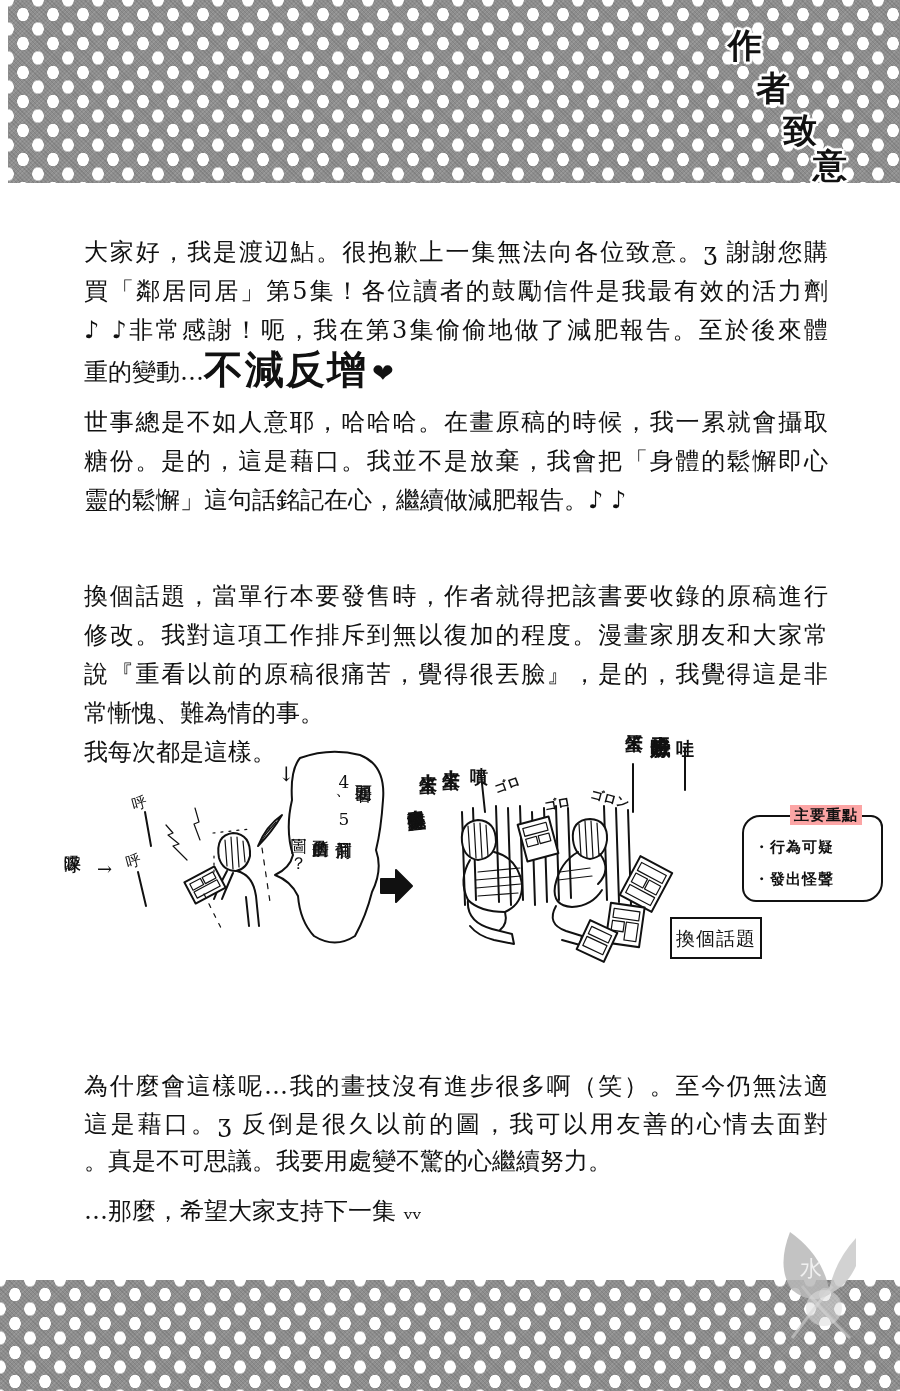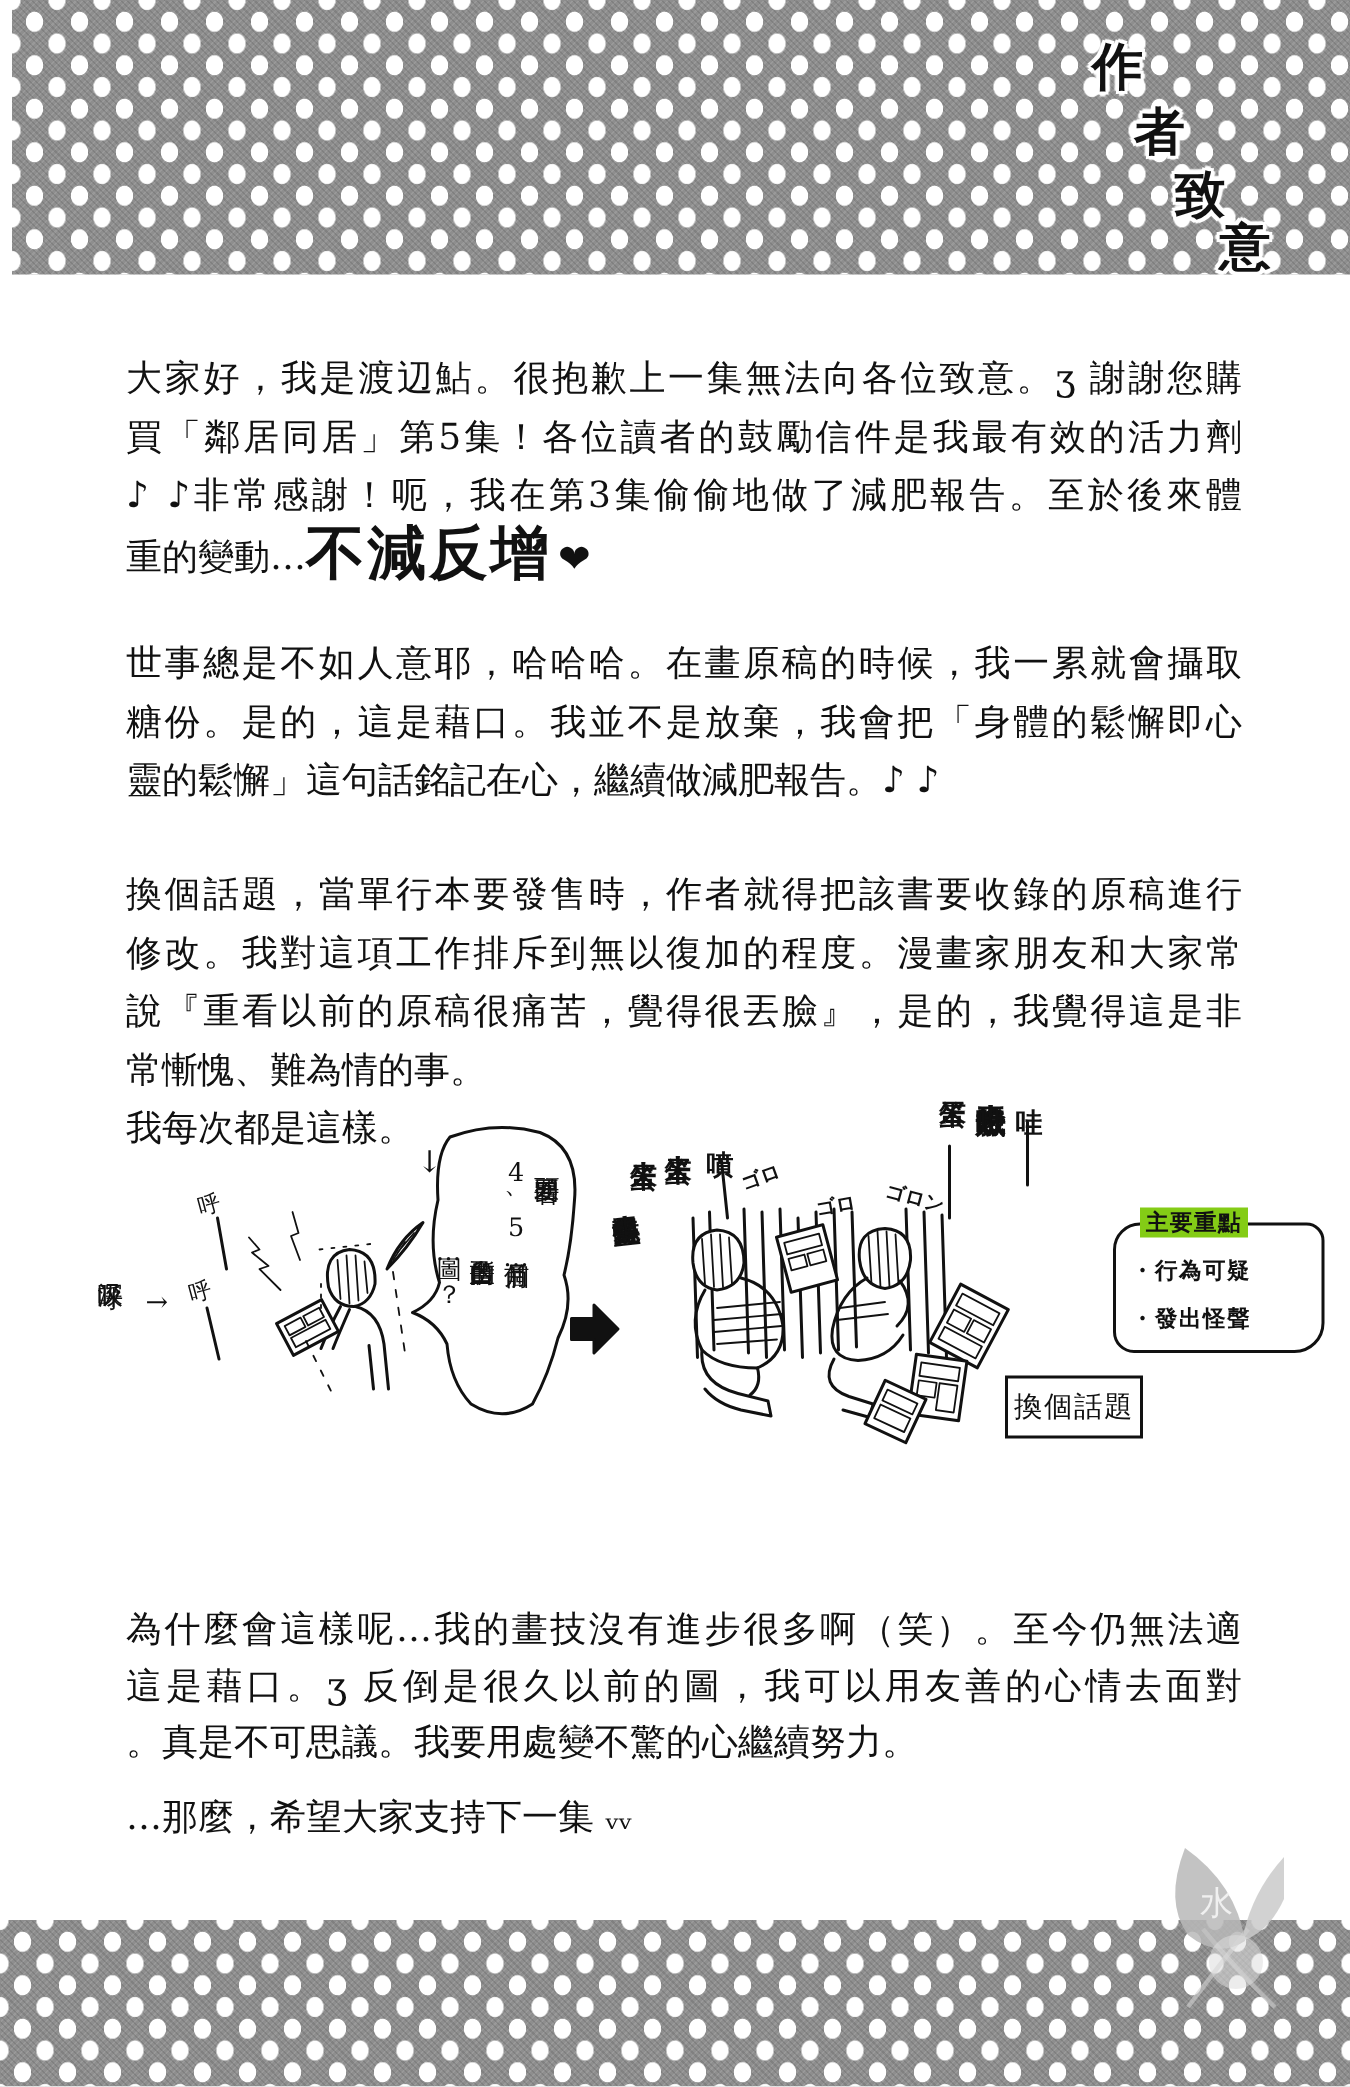--- a/index.html
+++ b/index.html
@@ -47,21 +47,21 @@
   .vtext { position:absolute; writing-mode:vertical-rl; text-orientation:upright; color:#111; }
   .shout { font-family:"DejaVu Sans", sans-serif; font-weight:bold; font-size:18px; line-height:20px; }
   .bubble-text { font-size:17px; line-height:20px; }
   .label { position:absolute; color:#111; }
 
   #keypoints {
     position:absolute; left:742px; top:815px; width:137px; height:83px;
     border:2px solid #111; border-radius:18px 12px 20px 14px;
   }
   #keypoints .kp-title {
-    position:absolute; top:-12px; left:16px; padding:0 4px; background:#84cc16;
+    position:absolute; top:-12px; left:46px; padding:0 4px; background:#fca5a5;
     font-size:15px; font-weight:bold; line-height:20px; letter-spacing:1px;
   }
   #keypoints .kp-item { position:absolute; left:10px; font-size:15px; font-weight:bold; line-height:20px; letter-spacing:1px; }
   #caption-box {
     position:absolute; left:670px; top:917px; width:88px; height:38px;
     border:2px solid #111; font-size:19px; line-height:38px; text-align:center; letter-spacing:1px;
   }
   #watermark { position:absolute; left:772px; top:1226px; }
 </style>
 </head>
@@ -79,21 +79,21 @@
 
 <div class="para" style="top:233px;">
   <div class="line full">大家好，我是渡辺鮎。很抱歉上一集無法向各位致意。ʒ 謝謝您購</div>
   <div class="line full">買「鄰居同居」第5集！各位讀者的鼓勵信件是我最有效的活力劑</div>
   <div class="line full">♪ ♪非常感謝！呃，我在第3集偷偷地做了減肥報告。至於後來體</div>
   <div class="line">
     <span>重的變動…</span><span class="emph">不減反增</span><span class="heart">❤</span>
   </div>
 </div>
 
-<div class="para" style="top:423px;">
+<div class="para" style="top:403px;">
   <div class="line full">世事總是不如人意耶，哈哈哈。在畫原稿的時候，我一累就會攝取</div>
   <div class="line full">糖份。是的，這是藉口。我並不是放棄，我會把「身體的鬆懈即心</div>
   <div class="line">靈的鬆懈」這句話銘記在心，繼續做減肥報告。♪ ♪</div>
 </div>
 
 <div class="para" style="top:577px;">
   <div class="line full">換個話題，當單行本要發售時，作者就得把該書要收錄的原稿進行</div>
   <div class="line full">修改。我對這項工作排斥到無以復加的程度。漫畫家朋友和大家常</div>
   <div class="line full">說『重看以前的原稿很痛苦，覺得很丟臉』，是的，我覺得這是非</div>
   <div class="line">常慚愧、難為情的事。</div>

